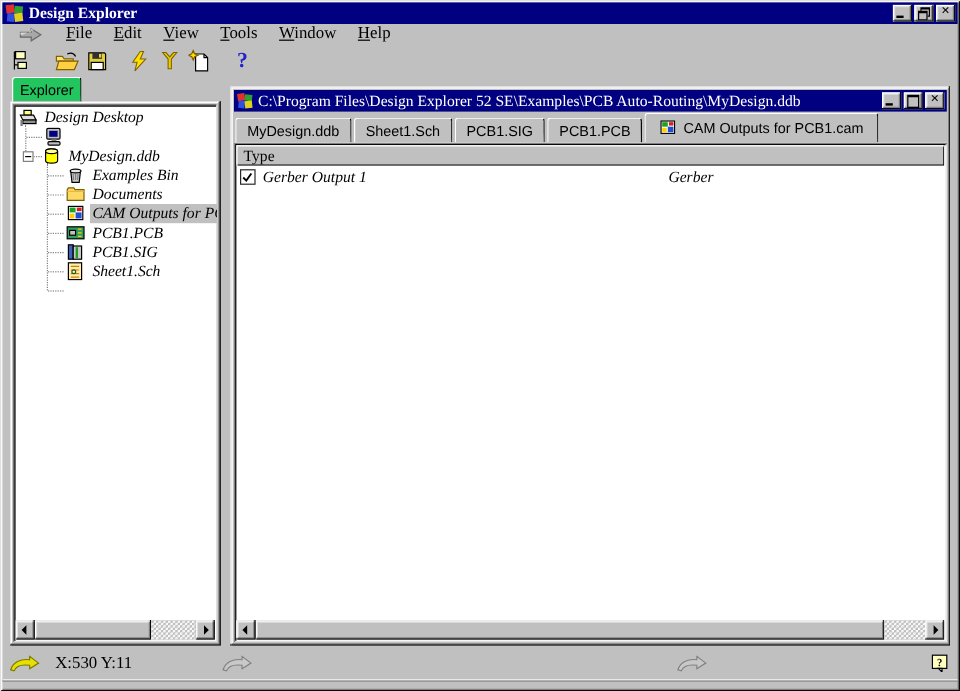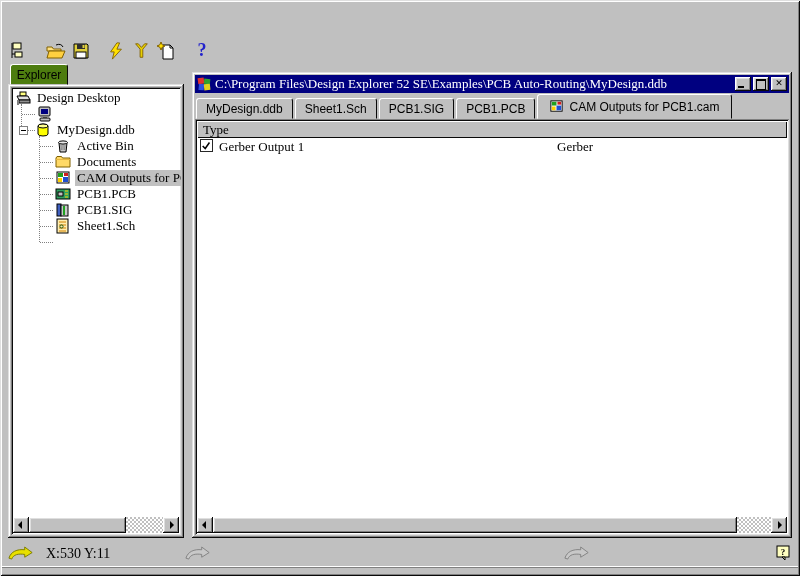--- a/index.html
+++ b/index.html
@@ -47,33 +47,33 @@
   .tbtn:nth-child(3){ margin-left:1px; }
   .tbtn:nth-child(4){ margin-left:11px; }
   .tbtn:nth-child(5){ margin-left:1px; }
   .tbtn:nth-child(6){ margin-left:2px; }
   .tbtn:nth-child(7){ margin-left:11px; }
   .q-blue { color:#2222cc; font-weight:bold; font-size:18px; font-family:"Liberation Serif",serif; }
 
   
   .explorer-panel { position:absolute; left:8px; top:64px; width:176px; height:474px; }
   .explorer-tab { position:absolute; left:2px; top:0; width:58px; height:21px;
-    background:#4d7c0f; border:1px solid; border-color:#fff #0a0a0a #c0c0c0 #fff;
+    background:#22c55e; border:1px solid; border-color:#fff #0a0a0a #c0c0c0 #fff;
     border-top-left-radius:3px; border-top-right-radius:3px;
     font-family:"Liberation Sans","DejaVu Sans",sans-serif; font-size:12px;
     display:flex; align-items:center; justify-content:center; z-index:2; }
   .panel-body { position:absolute; left:0; top:20px; right:0; bottom:0; background:#c0c0c0;
     box-shadow: inset -1px -1px 0 #0a0a0a, inset 1px 1px 0 #dfdfdf,
                 inset -2px -2px 0 #808080, inset 2px 2px 0 #fff; }
   .tree-box { position:absolute; left:3px; top:3px; right:3px; bottom:3px; background:#fff;
     box-shadow: inset 1px 1px 0 #808080, inset -1px -1px 0 #dfdfdf,
                 inset 2px 2px 0 #0a0a0a, inset -2px -2px 0 #fff;
     overflow:hidden; padding-top:3px; }
   .tree-row { height:16px; display:flex; align-items:center; position:relative; z-index:1;
-    font-size:13px; white-space:nowrap; }
+    font-size:13px; white-space:nowrap;font-style:italic; }
   .tree-row .label { margin-left:4px; padding:0 2px; overflow:hidden; white-space:nowrap; }
   .tree-row.selected .label { background:#c0c0c0; flex:1 1 auto; }
   .expander { width:13px; height:9px; margin-right:5px; position:relative; z-index:2; flex:none; }
   .expander .box { position:absolute; left:2px; top:0; width:9px; height:9px; background:#fff;
     border:1px solid #808080; }
   .expander .box::after { content:""; position:absolute; left:1px; top:3px; width:5px; height:1px; background:#000; }
   .expander.plus .box::before { content:""; position:absolute; left:3px; top:1px; width:1px; height:5px; background:#000; }
   .vline { position:absolute; width:1px; border-left:1px dotted #808080; z-index:0; }
   .hline { position:absolute; height:1px; border-top:1px dotted #808080; z-index:0; }
 
@@ -112,42 +112,74 @@
   .doc-content { position:absolute; left:3px; top:47px; right:3px; bottom:3px; background:#fff;
     box-shadow: inset 1px 1px 0 #808080, inset -1px -1px 0 #dfdfdf,
                 inset 2px 2px 0 #0a0a0a, inset -2px -2px 0 #fff;
     overflow:hidden; }
   .tbl-header { position:absolute; left:2px; top:2px; right:2px; height:17px; display:flex; }
   .hdr-cell { background:#c0c0c0; font-size:13px; padding:0 6px; display:flex; align-items:center;
     box-shadow: inset 1px 1px 0 #fff, inset -1px -1px 0 #0a0a0a; }
   .hdr-name { width:352px; flex:none; }
   .hdr-type { flex:1 1 auto; }
   .tbl-rows { position:absolute; left:2px; top:20px; right:2px; }
-  .tbl-row { height:17px; position:relative; display:flex; font-size:13px; }
+  .tbl-row { height:17px; position:relative; display:flex; align-items:center; font-size:13px;font-style:italic; }
   .cb { width:13px; height:13px; background:#fff; border:1px solid #282828; margin-left:3px; flex:none;
     display:flex; align-items:center; justify-content:center; }
   .row-name { margin-left:6px; white-space:nowrap; }
   .row-type { position:absolute; left:360px; white-space:nowrap; }
 
   
   .statusbar { position:absolute; left:2px; top:542px; right:2px; height:24px; }
   .statusbar .coords { position:absolute; left:44px; top:4px; font-size:14px; }
   .sw1 { position:absolute; left:6px; top:4px; }
   .sw2 { position:absolute; left:183px; top:4px; }
   .sw3 { position:absolute; left:562px; top:4px; }
   .help-badge { position:absolute; right:8px; top:3px; width:14px; height:15px; }
   .bottom-groove { position:absolute; left:2px; top:566px; right:2px; height:2px;
     border-top:1px solid #fff; background:#808080; }
 </style>
 </head>
 <body>
 
 <div id="app">
 
-
+  <div class="titlebar">
+    <span class="ic">
+      <svg width="16" height="16" viewBox="0 0 16 16">
+        <rect x="1" y="1" width="7" height="7" fill="#e03030" transform="rotate(-8 4 4)"></rect>
+        <rect x="8" y="2" width="7" height="6" fill="#30a030" transform="rotate(6 11 5)"></rect>
+        <rect x="2" y="8" width="6" height="7" fill="#3050e0" transform="rotate(5 5 11)"></rect>
+        <rect x="8" y="8" width="7" height="7" fill="#e0d020" transform="rotate(-6 11 11)"></rect>
+      </svg>
+    </span>
+    <span class="title">Design Explorer</span>
+    <span class="winbtns">
+      <span class="winbtn g-min"></span>
+      <span class="winbtn g-restore"></span>
+      <span class="winbtn g-close"></span>
+    </span>
+  </div>
+
+  <div class="menubar">
+    <span class="ic menu-arrow">
+      <svg width="20" height="14" viewBox="0 0 20 14">
+        <polygon points="1,5 10,5 10,2 18,7 10,12 10,9 1,9" fill="#a8a8a8" stroke="#686868"></polygon>
+        <polygon points="1,5 10,5 10,2 12,3 3,7 1,7" fill="#d8d8d8" stroke="none"></polygon>
+      </svg>
+    </span>
+    <span id="menu-items" style="display:flex;">
+        <span class="menu-item"><u>F</u>ile</span>
+        <span class="menu-item"><u>E</u>dit</span>
+        <span class="menu-item"><u>V</u>iew</span>
+        <span class="menu-item"><u>T</u>ools</span>
+        <span class="menu-item"><u>W</u>indow</span>
+        <span class="menu-item"><u>H</u>elp</span>
+      </span>
+  </div>
 
   <div class="toolbar" id="toolbar">
       <div class="tbtn">
         <span class="ic">
           <svg width="20" height="20" viewBox="0 0 20 20">
             <path d="M4 2 V17 M4 13 H7" stroke="#000" fill="none"></path>
             <rect x="5" y="2" width="8" height="6" fill="#ffffc0" stroke="#000"></rect>
             <rect x="7" y="11" width="7" height="5" fill="#ffffc0" stroke="#000"></rect>
           </svg>
         </span>
@@ -244,21 +276,21 @@
           <span class="hline" style="left: 11px; top: 43px; width: 13px;"></span>
           <span class="hline" style="left: 29px; top: 59px; width: 13px;"></span>
           <div class="tree-row" style="margin-left: 44px;">
             <span class="ic">
               <svg width="16" height="16" viewBox="0 0 16 16">
                 <path d="M4 5 L12 5 L11 14 L5 14 Z" fill="#c8c8c8" stroke="#000"></path>
                 <ellipse cx="8" cy="4.5" rx="4.5" ry="1.6" fill="#e8e8e8" stroke="#000"></ellipse>
                 <path d="M6 7 L6.3 12 M8 7 L8 12 M10 7 L9.7 12" stroke="#808080" fill="none"></path>
               </svg>
             </span>
-            <span class="label">Active Bin</span>
+            <span class="label">Examples Bin</span>
           </div>
           <span class="hline" style="left: 29px; top: 75px; width: 13px;"></span>
           <div class="tree-row" style="margin-left: 44px;">
             <span class="ic">
               <svg width="16" height="16" viewBox="0 0 16 16">
                 <path d="M1 4 L2 2.5 L6.5 2.5 L7.5 4 L15 4 L15 13 L1 13 Z" fill="#ffd966" stroke="#806000"></path>
                 <path d="M1 5.5 H15" stroke="#e8b840"></path>
               </svg>
             </span>
             <span class="label">Documents</span>

